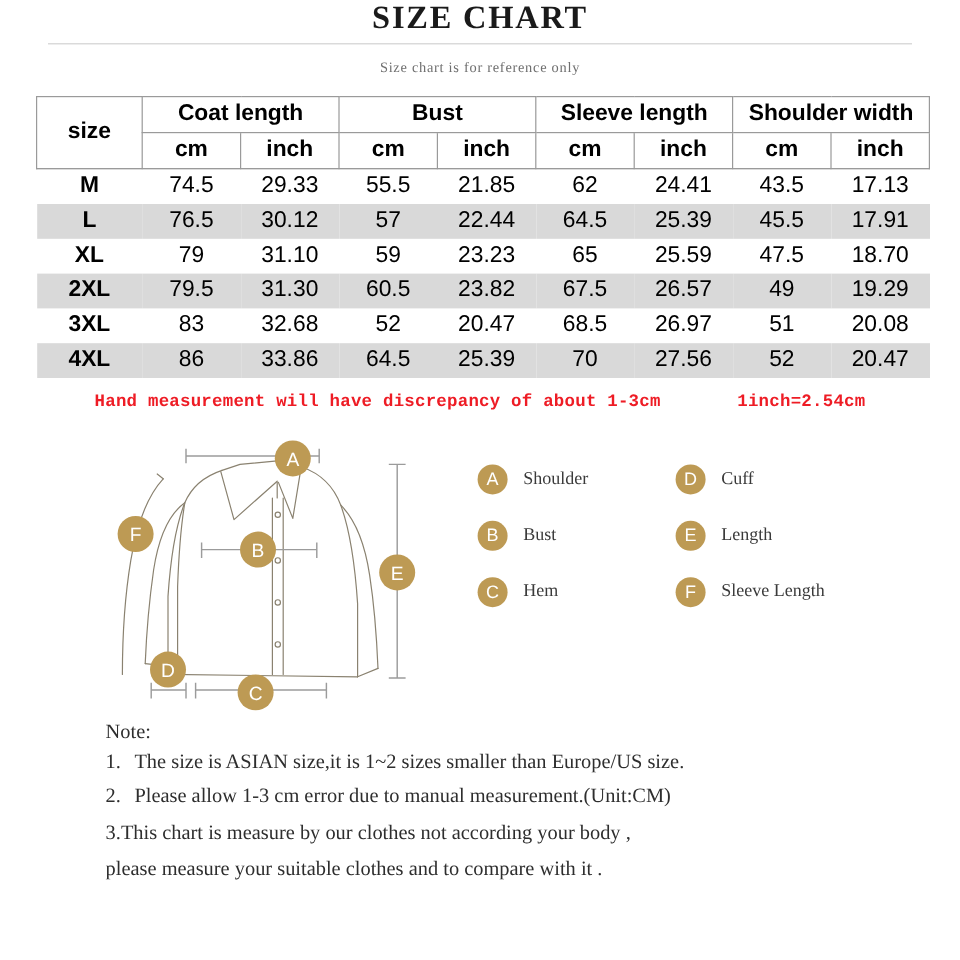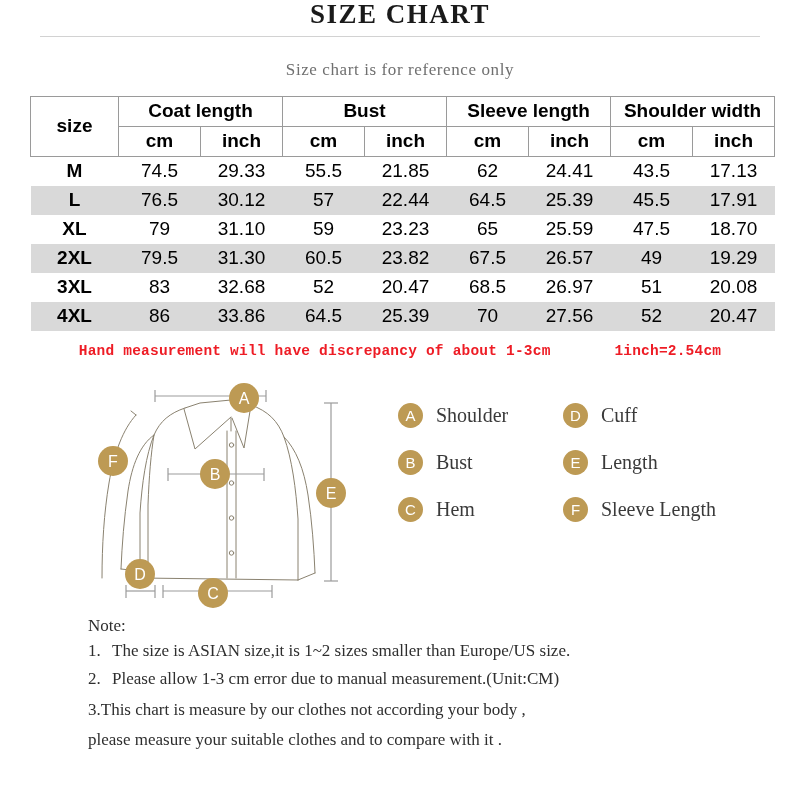--- a/index.html
+++ b/index.html
@@ -28,24 +28,24 @@
     line-height: 1.1;
   }
   .title-rule {
     margin: 6px auto 0 auto;
     width: 720px;
     height: 1px;
     background: #d2d2d2;
   }
   .subtitle {
     font-family: "Liberation Serif", serif;
-    font-size: 17px;
+    font-size: 12px;
     color: #6f6f6f;
     letter-spacing: 0.6px;
-    margin-top: 23px;
+    margin-top: 12px;
   }
 
   
   .table-wrap {
     margin: 16px auto 0 auto;
     width: 740px;
   }
   table.size-table {
     border-collapse: collapse;
     width: 100%;
@@ -149,21 +149,21 @@
     font-family: "Liberation Sans", sans-serif;
     font-size: 15px;
     display: flex;
     align-items: center;
     justify-content: center;
     flex: 0 0 auto;
   }
   .legend-label {
     margin-left: 13px;
     font-family: "Liberation Serif", serif;
-    font-size: 20px;
+    font-size: 15px;
     color: #3a3a3a;
   }
 
   
   .notes {
     margin: 8px 0 0 88px;
     width: 680px;
     font-family: "Liberation Serif", serif;
     color: #2e2e2e;
   }

